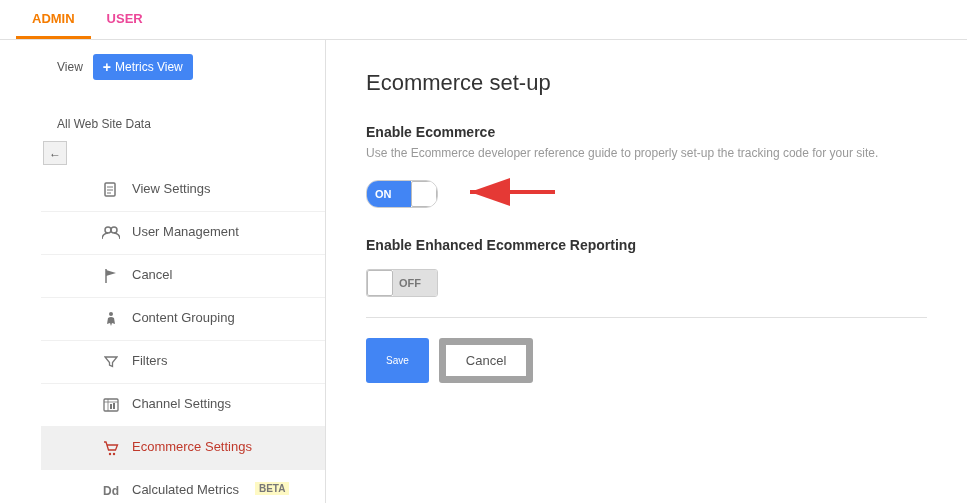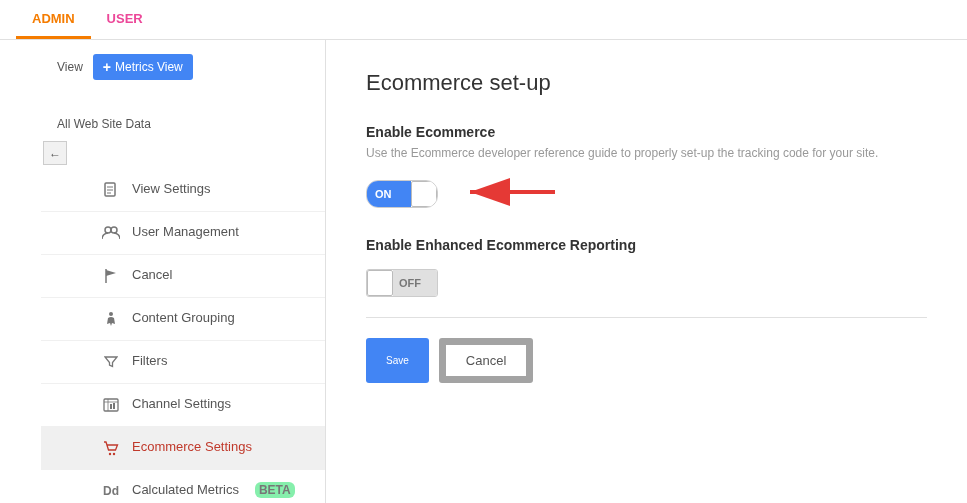--- a/index.html
+++ b/index.html
@@ -115,25 +115,25 @@
       display: flex;
       align-items: center;
       justify-content: center;
       color: #777;
       font-size: 14px;
       margin-left: 45px;
     }
     .nav-item.active .nav-icon { color: #c0392b; }
 
     .nav-item .beta-badge {
-      font-size: 12px;
-      background: #86efac;
+      font-size: 10px;
+      background: #fef9c3;
       color: #777;
       padding: 1px 4px;
-      border-radius: 6px;
+      border-radius: 0;
       margin-left: 4px;
       font-weight: bold;
     }
 
     
     .main-content {
       flex: 1;
       padding: 30px 40px;
       background: #fff;
       overflow-y: auto;

